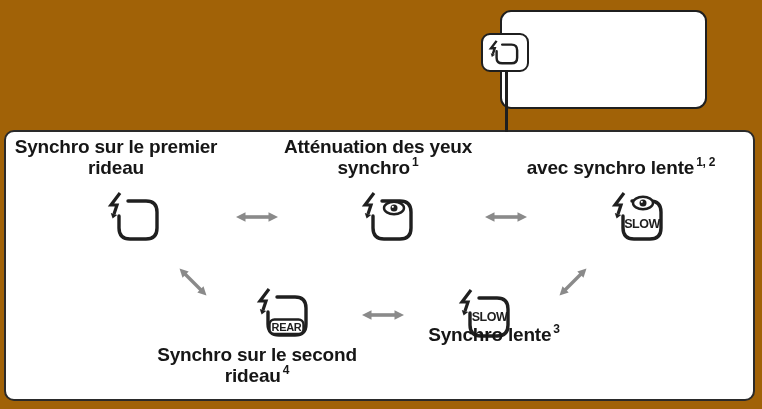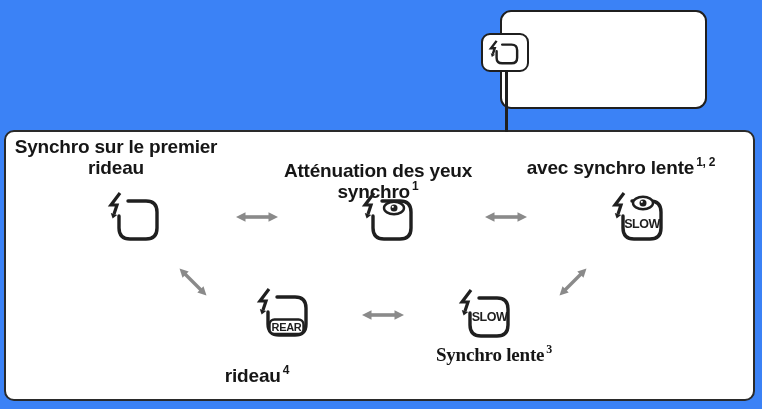--- a/index.html
+++ b/index.html
@@ -1,17 +1,17 @@
 <!DOCTYPE html>
 <html><head>
 <meta charset="utf-8">
 <style>
   html,body{margin:0;padding:0;background:#ffffff;}
   .canvas{
-    position:relative;width:762px;height:409px;background:#3b82f6;overflow:hidden;
+    position:relative;width:762px;height:409px;background:#a16207;overflow:hidden;
     font-family:"Liberation Sans", sans-serif;color:#1f1f1f;
   }
   
   .camera-body{
     position:absolute;left:500px;top:10px;width:203px;height:95px;
     border:2.5px solid #1f1f1f;border-radius:11px;background:#ffffff;z-index:1;
   }
   .connector{
     position:absolute;left:505px;top:70px;width:2.5px;height:62px;background:#1f1f1f;z-index:2;
   }
@@ -58,21 +58,21 @@
       <path d="M17 6 H27 Q33 6 33 12 V20 Q33 26 27 26 H17 Q11 26 11 20 V13" fill="none" stroke="#1f1f1f" stroke-width="2.6" stroke-linecap="round"></path>
     </svg>
   </div>
 
   <div class="main-box"></div>
 
   <div class="label" style="left:116px;top:136px;">
     <span>Synchro sur le premier</span><br>
     <span>rideau</span>
   </div>
-  <div class="label" style="left:378px;top:136px;margin-top:24px;">
+  <div class="label" style="left:378px;top:136px;">
     <span>Atténuation des yeux</span><br>
     <span>synchro</span><sup>1</sup>
   </div>
   <div class="label" style="left:621px;top:136px;">
     <br>
     <span>avec synchro lente</span><sup>1, 2</sup>
   </div>
 
   <svg class="icon" style="left:105px;top:191px;" viewBox="0 0 56 54">
     <polyline points="15,2 6,14 12,14 9,23" fill="none" stroke="#1f1f1f" stroke-width="3.2"></polyline>
@@ -140,20 +140,20 @@
     <text x="33.5" y="33" font-size="12.5" text-anchor="middle" letter-spacing="-0.5">SLOW</text>
   </svg>
 
   <svg class="arrow-h" style="left:361px;top:307px;" viewBox="0 0 44 16">
     <line x1="8" y1="8" x2="36" y2="8" stroke="#8a8a8a" stroke-width="3.6"></line>
     <polygon points="1,8 10.5,3.2 10.5,12.8" fill="#8a8a8a"></polygon>
     <polygon points="43,8 33.5,3.2 33.5,12.8" fill="#8a8a8a"></polygon>
   </svg>
 
   <div class="label" style="left:257px;top:344px;">
-    <br>
+    <span>Synchro sur le second</span><br>
     <span>rideau</span><sup>4</sup>
   </div>
-  <div class="label" style="left:494px;top:344px;font-family:Liberation Serif, serif;">
+  <div class="label" style="left:494px;top:324px;">
     <span>Synchro lente</span><sup>3</sup>
   </div>
 
 </div>
 
 </body></html>

